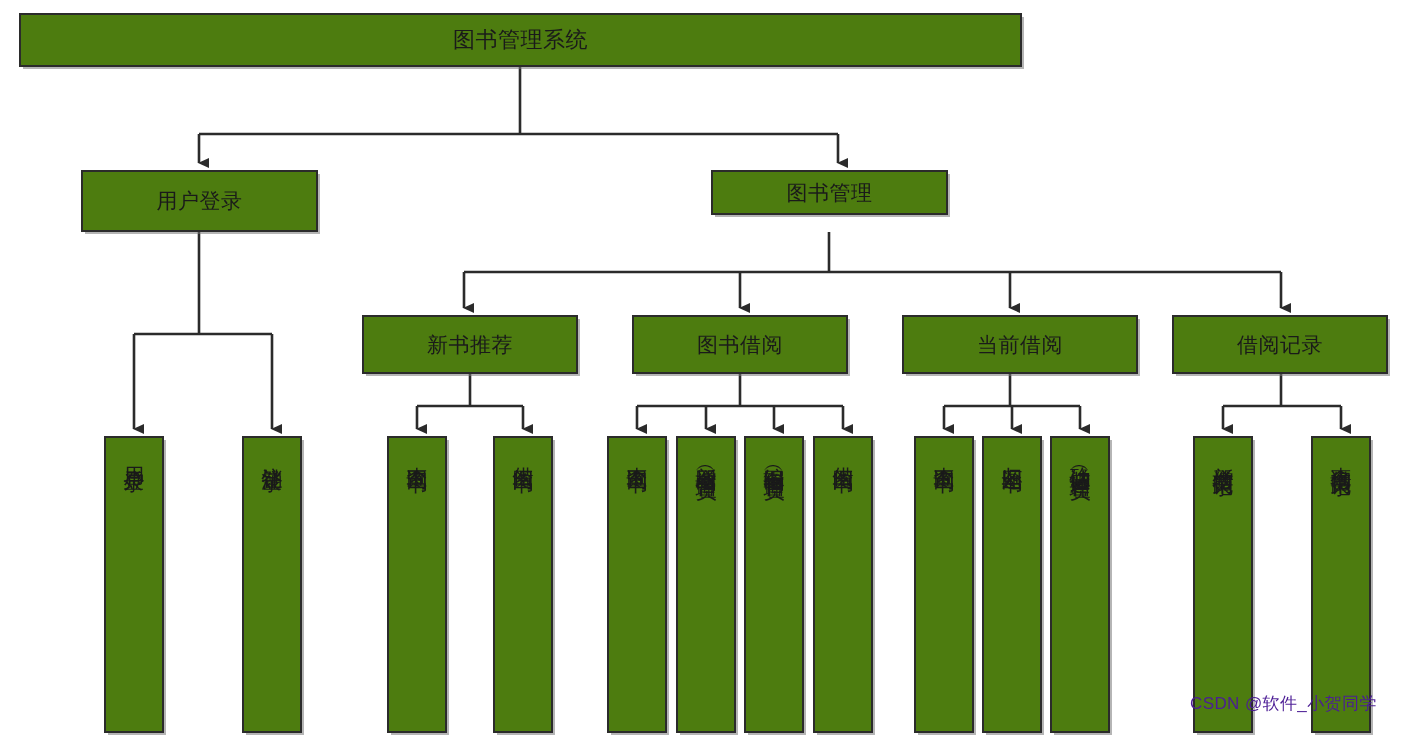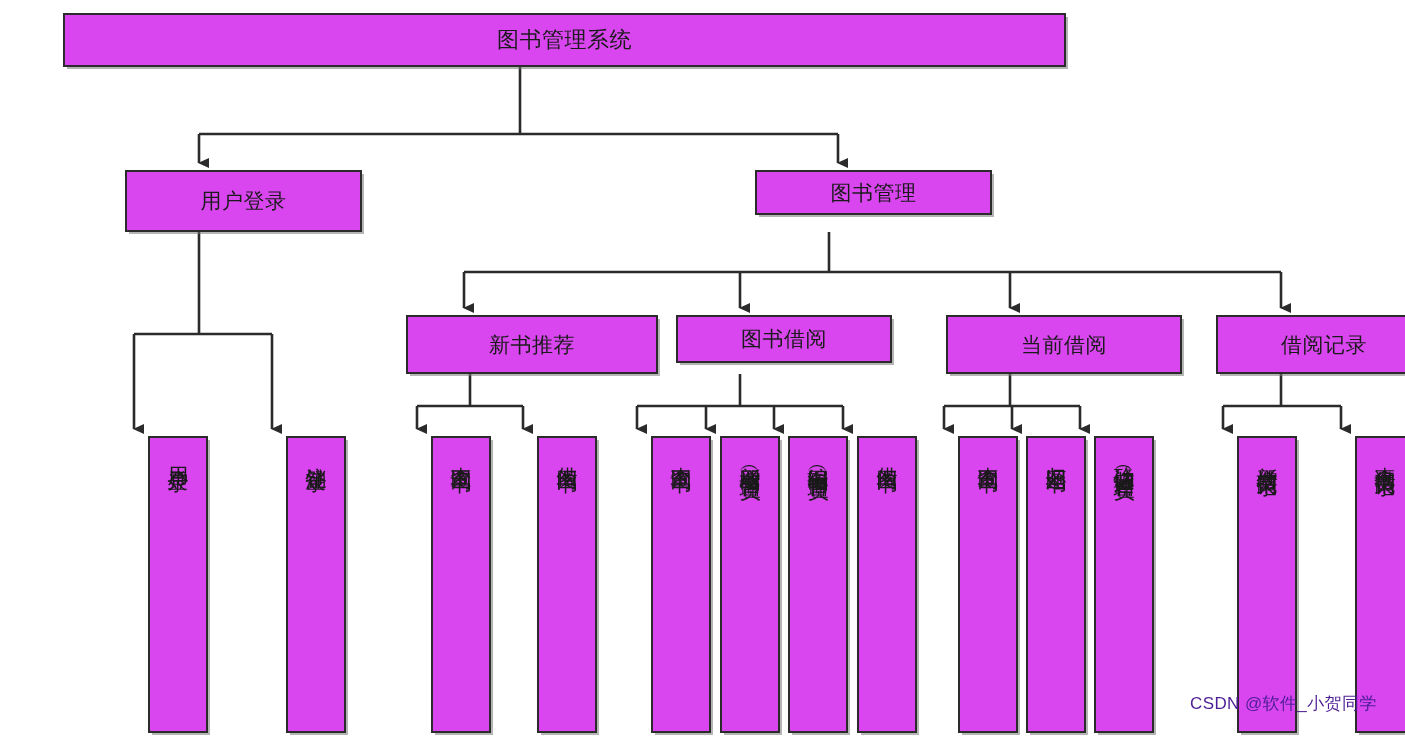--- a/index.html
+++ b/index.html
@@ -21,29 +21,28 @@
   #edges {
     position: absolute;
     left: 0;
     top: 0;
     width: 1405px;
     height: 747px;
   }
   .node {
     position: absolute;
     box-sizing: border-box;
-    background: #d946ef;
+    background: #4d7c0f;
     border: 2.5px solid #2b2b2b;
     box-shadow: 3px 3px 0 -1px rgba(120,120,120,0.55);
     display: flex;
     align-items: center;
     justify-content: center;
     color: #1a1a1a;
     z-index: 2;
-    margin-left: 44px;
   }
   .node .label {
     display: block;
     text-align: center;
     line-height: 1.02;
     letter-spacing: 0.5px;
   }
   
   .node.h .label {
     font-size: 21px;
@@ -135,24 +134,24 @@
     <span class="label">图书管理系统</span>
   </div>
 
   <div class="node h" style="left:81px; top:170px; width:237px; height:62px;">
     <span class="label">用户登录</span>
   </div>
   <div class="node h" style="left:711px; top:170px; width:237px; height:45px;">
     <span class="label">图书管理</span>
   </div>
 
-  <div class="node h" style="left:362px; top:315px; width:252px; height:59px;">
+  <div class="node h" style="left:362px; top:315px; width:216px; height:59px;">
     <span class="label">新书推荐</span>
   </div>
-  <div class="node h" style="left:632px; top:315px; width:216px; height:48px;">
+  <div class="node h" style="left:632px; top:315px; width:216px; height:59px;">
     <span class="label">图书借阅</span>
   </div>
   <div class="node h" style="left:902px; top:315px; width:236px; height:59px;">
     <span class="label">当前借阅</span>
   </div>
   <div class="node h" style="left:1172px; top:315px; width:216px; height:59px;">
     <span class="label">借阅记录</span>
   </div>
 
   <div class="node v" style="left:104px; top:436px; width:60px; height:297px;">

